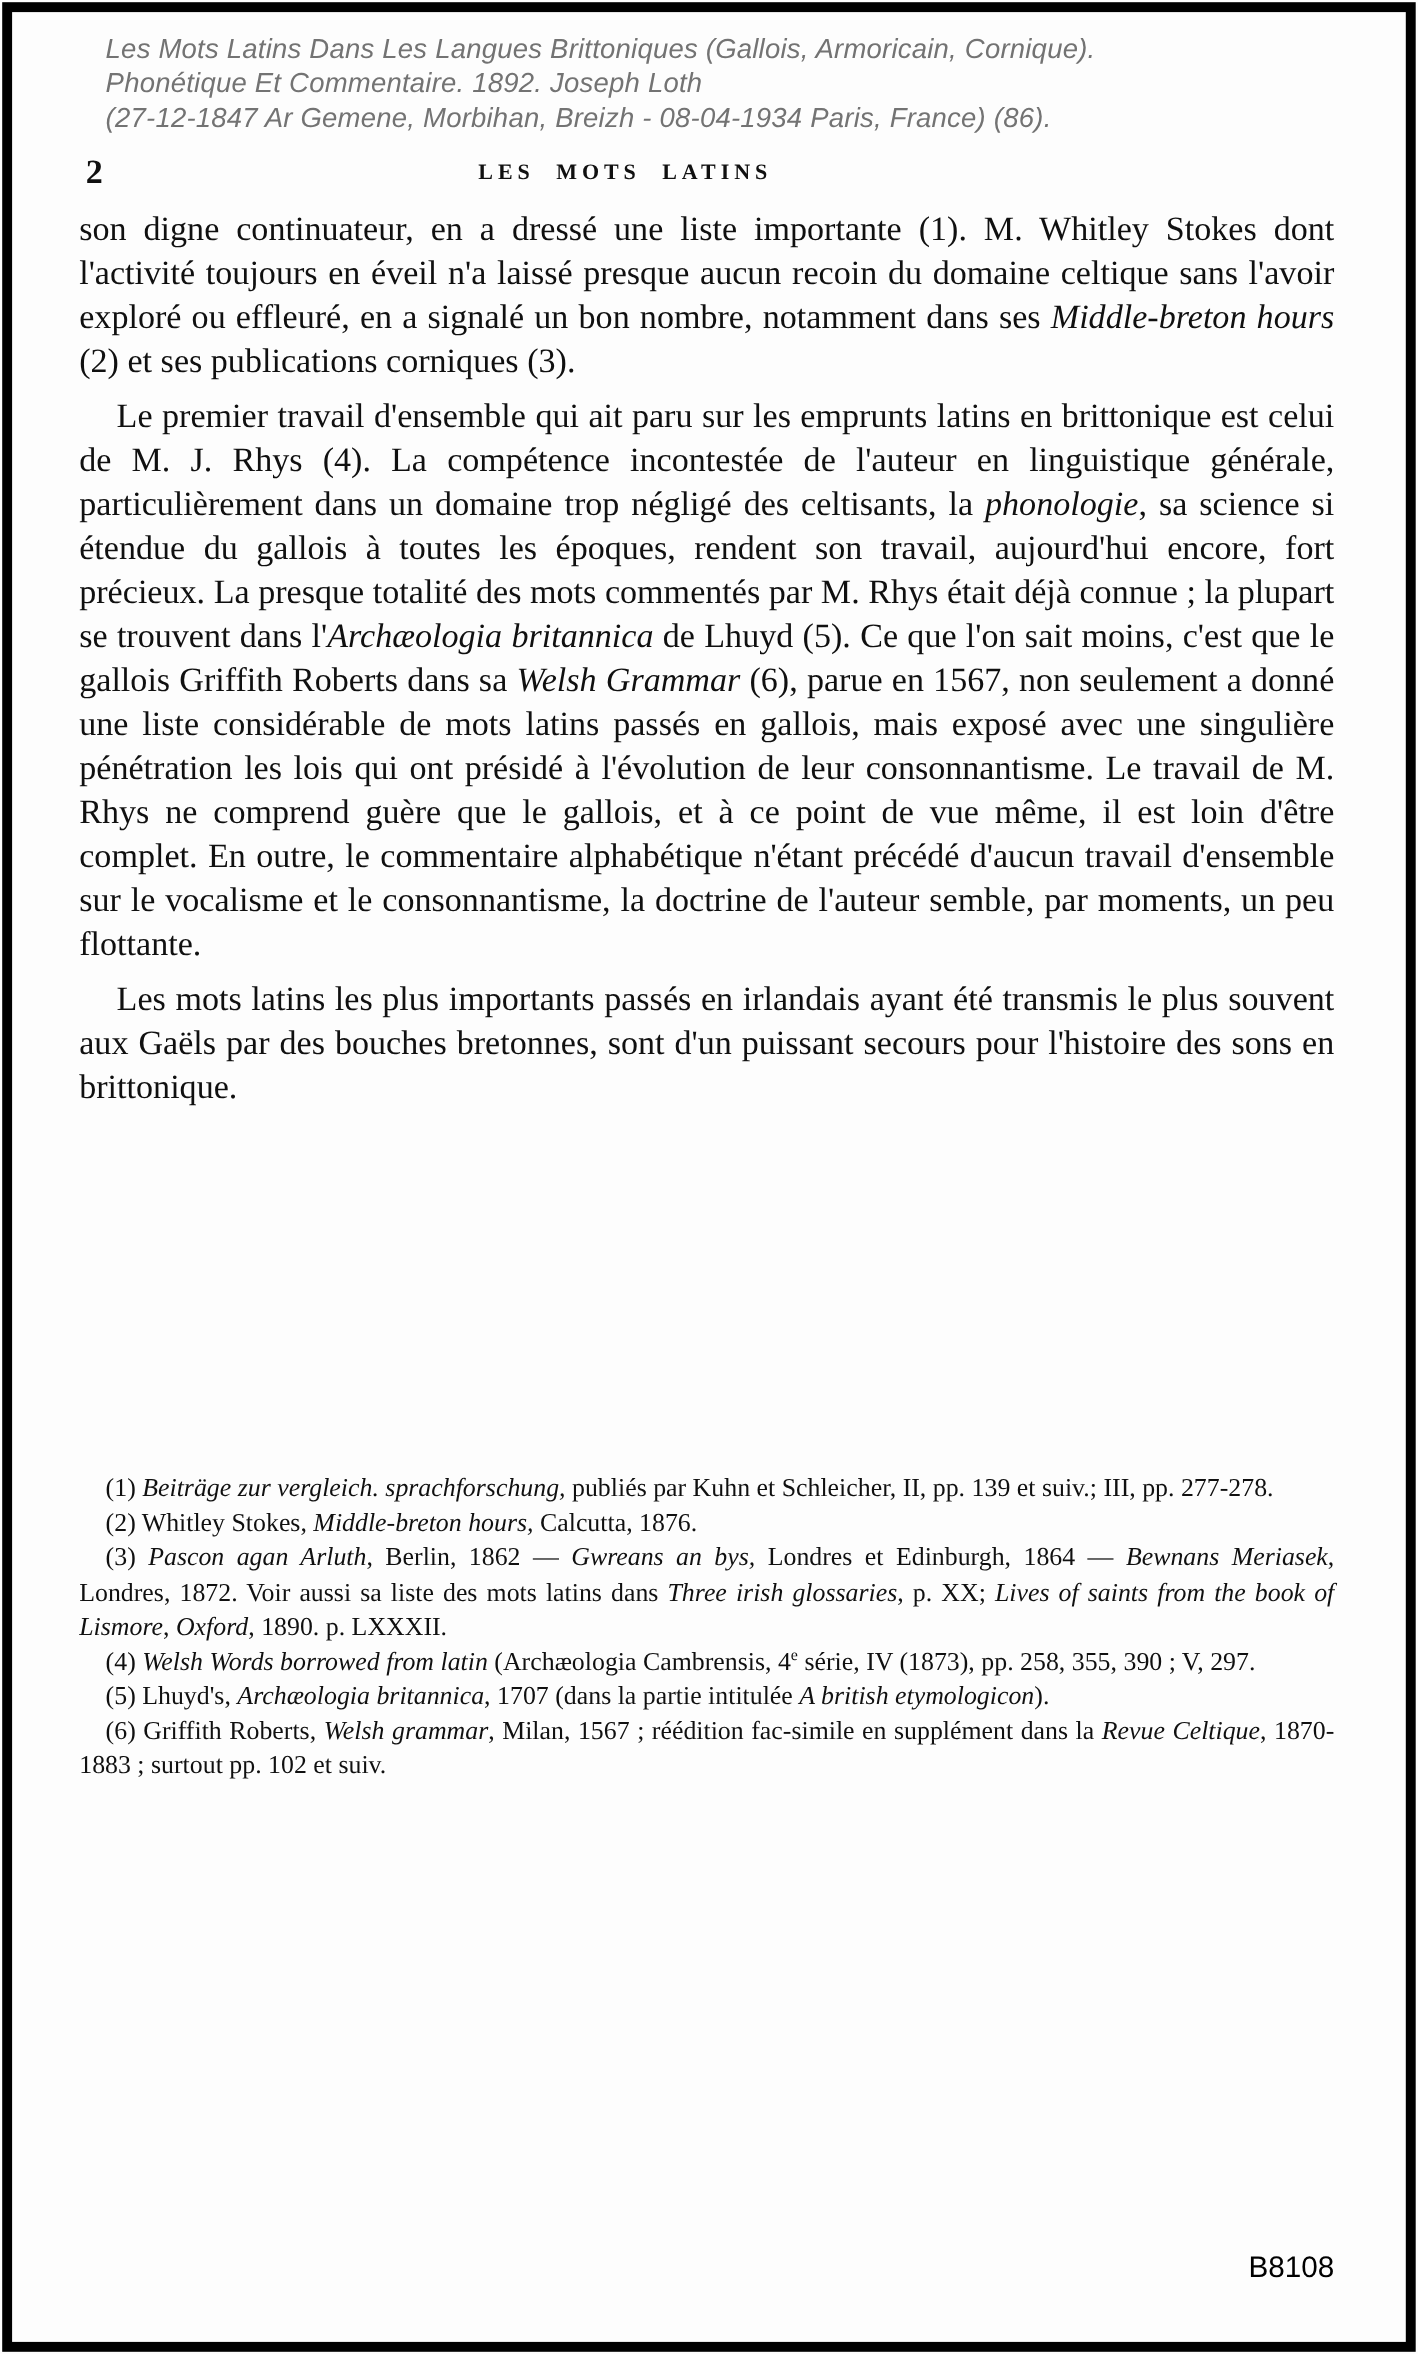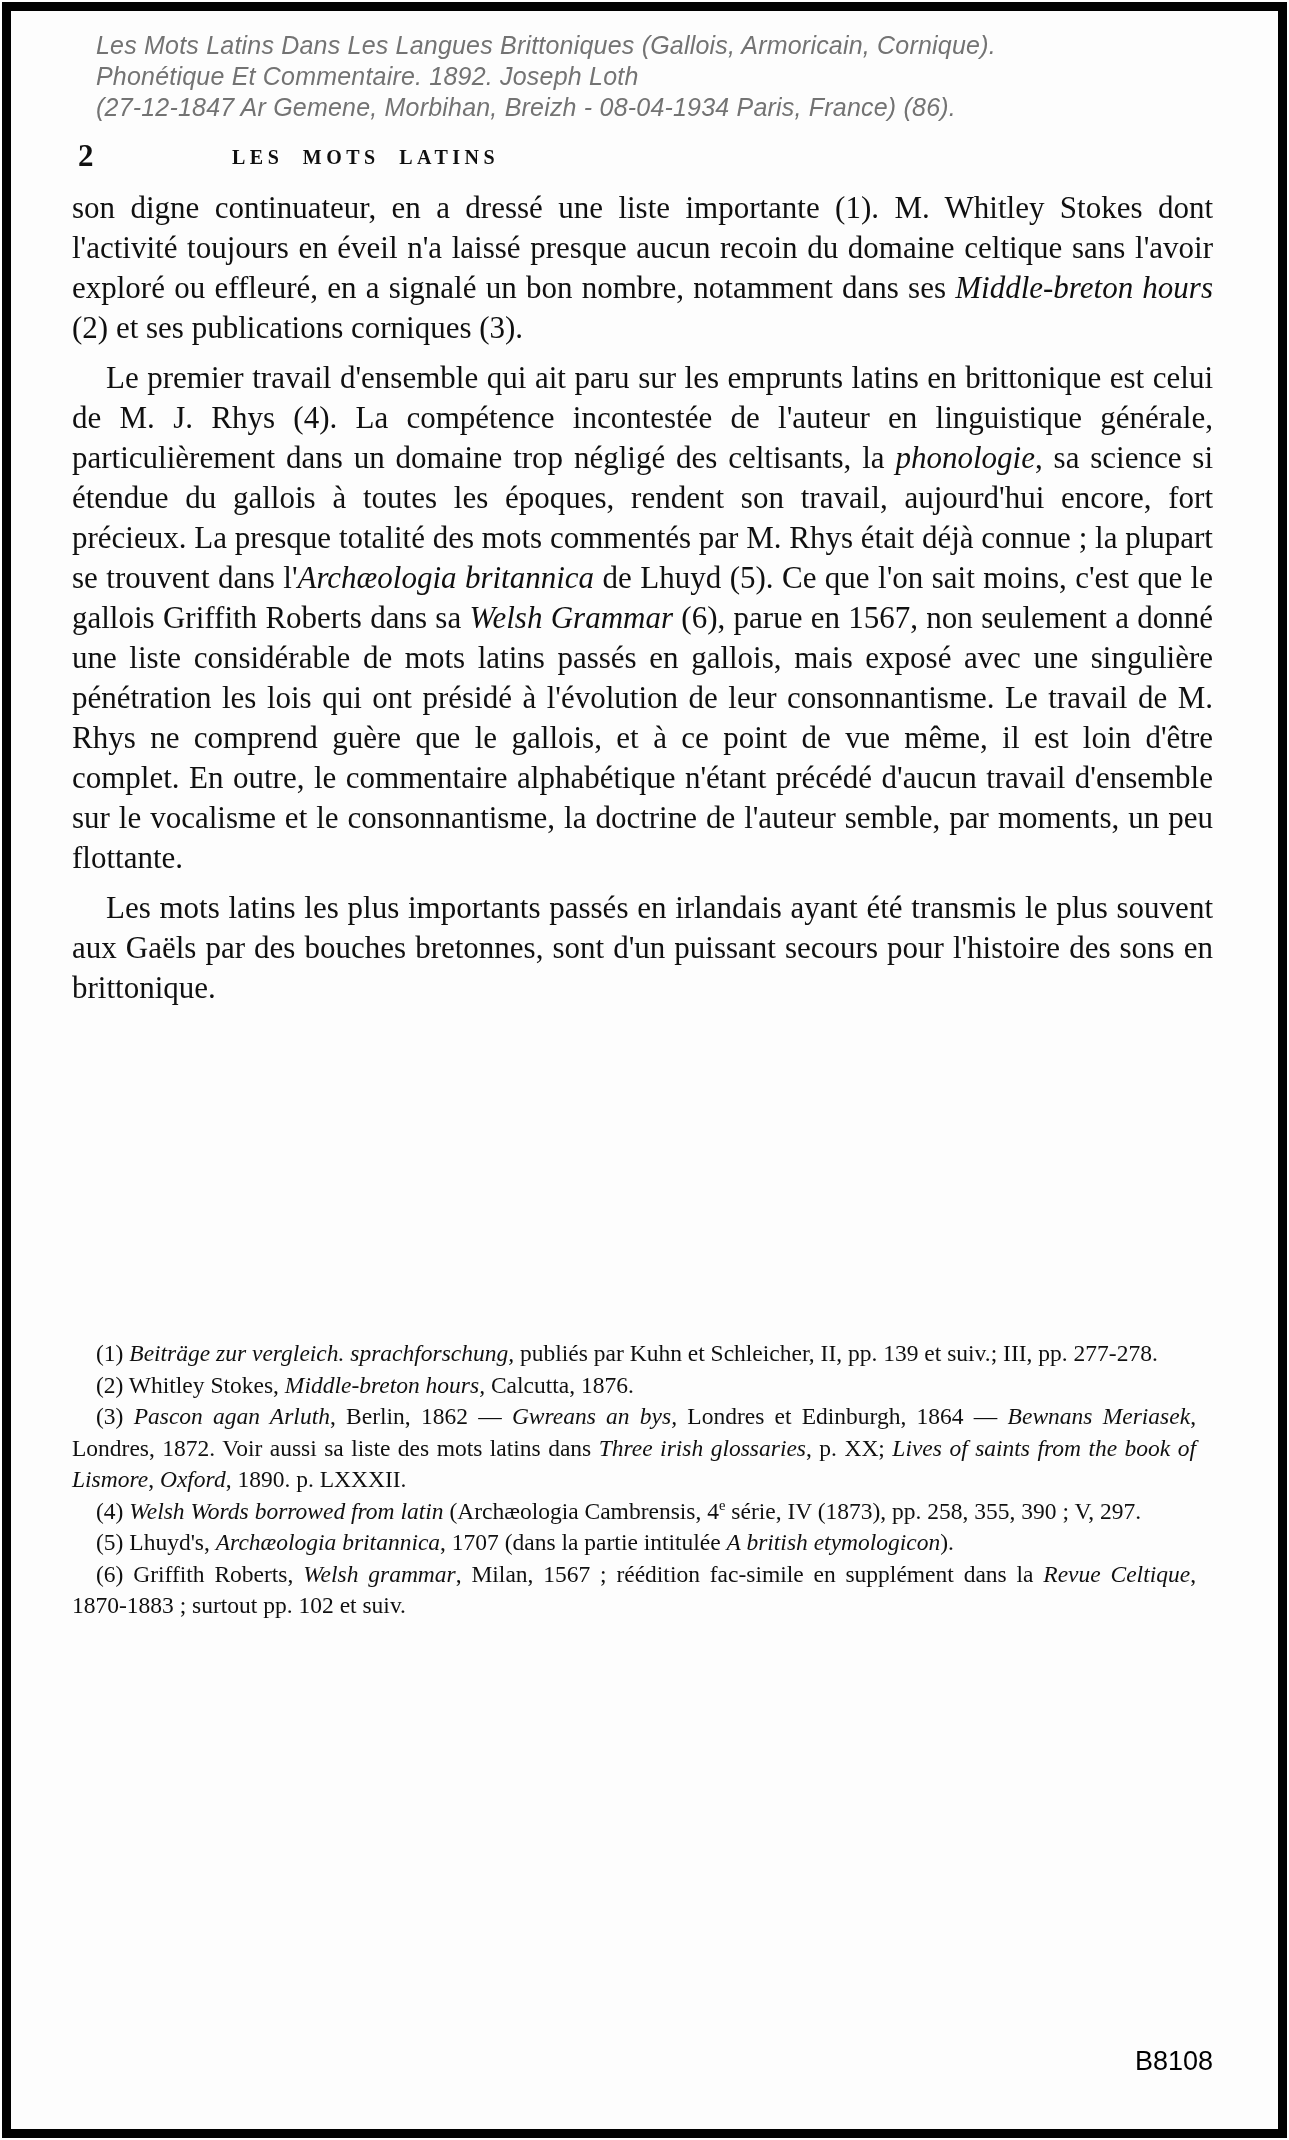--- a/index.html
+++ b/index.html
@@ -42,42 +42,42 @@
     left: 6px;
     top: 0;
     font-size: 31px;
     font-weight: bold;
   }
   .running-title {
     position: absolute;
     left: 160px;
     width: 470px;
     top: 8px;
-    text-align: left;
+    text-align: right;
     font-size: 20px;
     font-weight: bold;
     letter-spacing: 4.5px;
     word-spacing: 10px;
   }
   .body-text {
     position: absolute;
     left: 72px;
     right: 76px;
     top: 178px;
     text-align: justify;
     font-size: 31px;
     line-height: 40px;
   }
   .body-text p { margin: 10px 0 6px 0; }
   .body-text p.indent { text-indent: 34px; }
   .body-text em { font-style: italic; }
   .footnotes {
     position: absolute;
     left: 72px;
-    right: 93px;
+    right: 76px;
     top: 1338px;
     text-align: justify;
     font-size: 23.5px;
     line-height: 31.5px;
   }
   .footnotes p { margin: 0; text-indent: 24px; }
   .footnotes em { font-style: italic; }
   sup { font-size: 0.62em; line-height: 0; }
   .footer-code {
     position: absolute;

